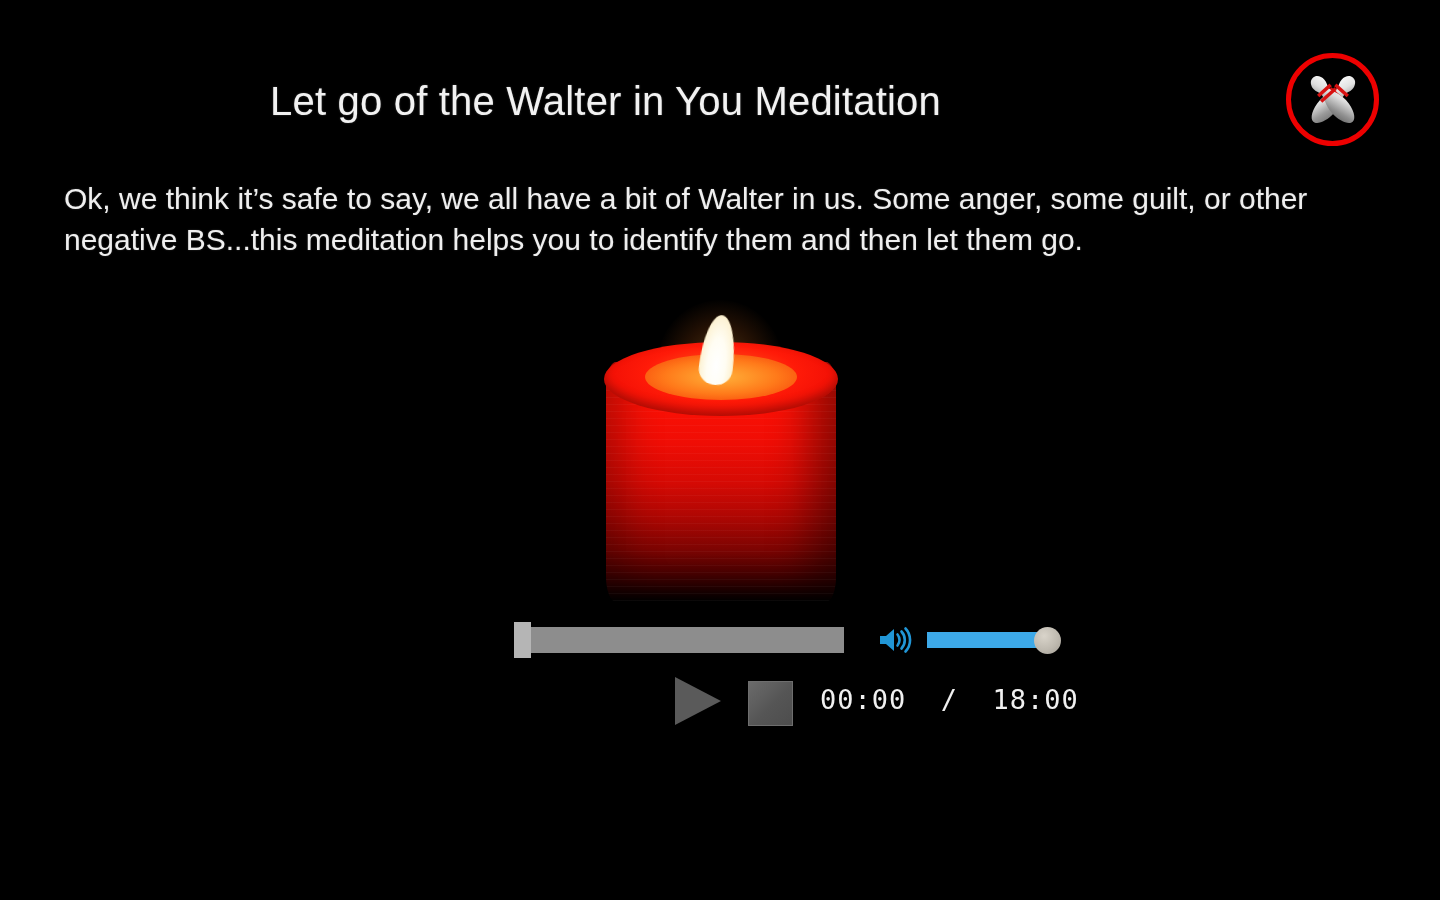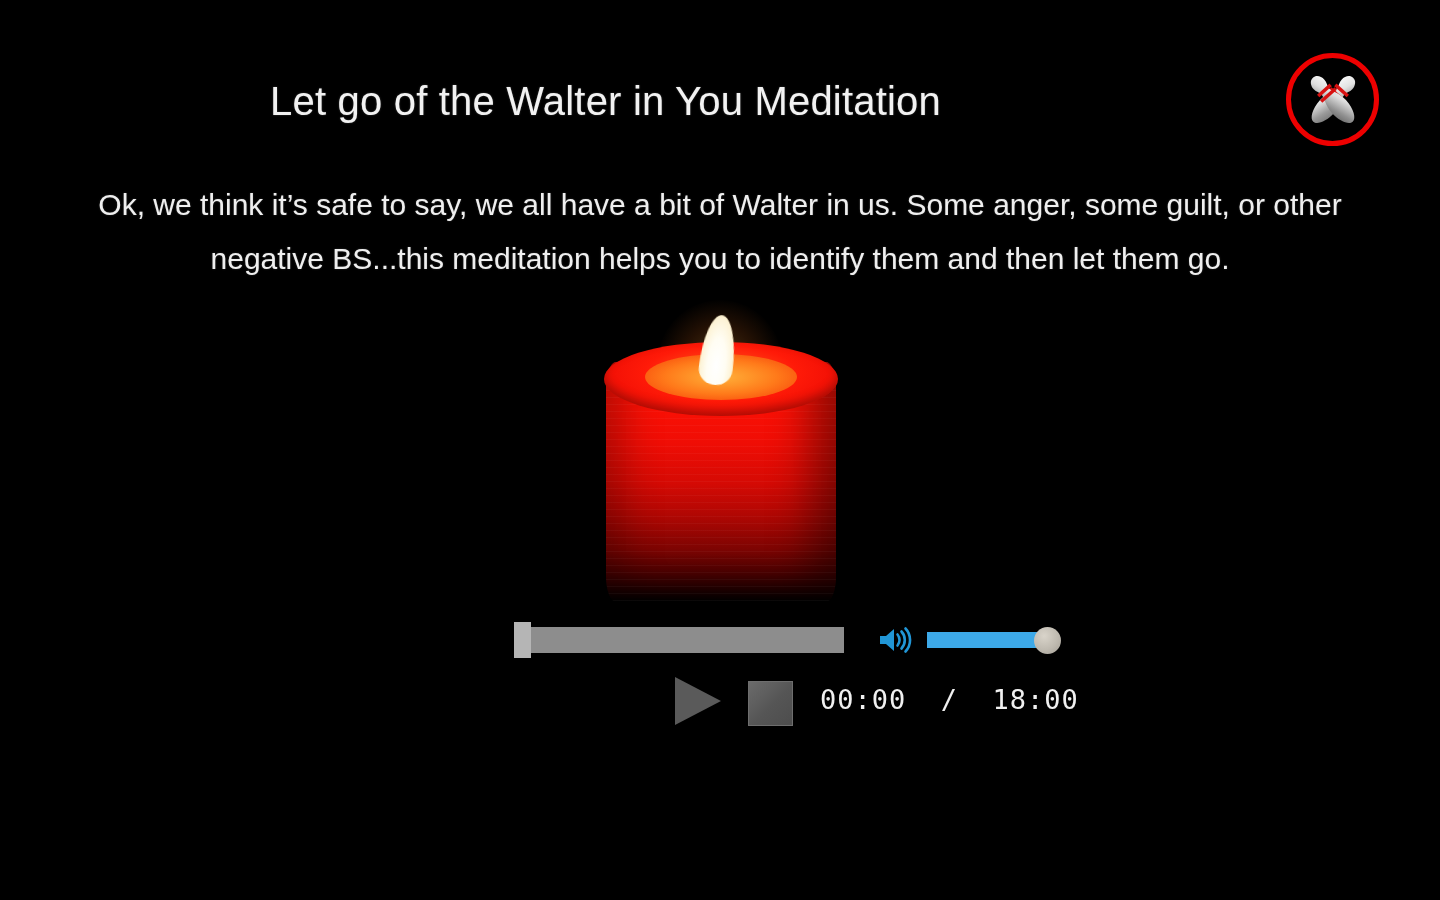--- a/index.html
+++ b/index.html
@@ -48,23 +48,23 @@
     cursor: pointer;
   }
   #pins-badge svg { display: block; }
 
   
   #description {
     position: absolute;
     top: 148px;
     left: 64px;
     width: 1312px;
-    text-align: center;
+    text-align: left;
     font-size: 30px;
-    line-height: 54px;
+    line-height: 41px;
     font-weight: 400;
     color: #efefef;
     text-shadow: 0 0 2px rgba(255,255,255,0.2);
   }
 
   
   #candle-stage {
     position: absolute;
     left: 540px;
     top: 300px;

